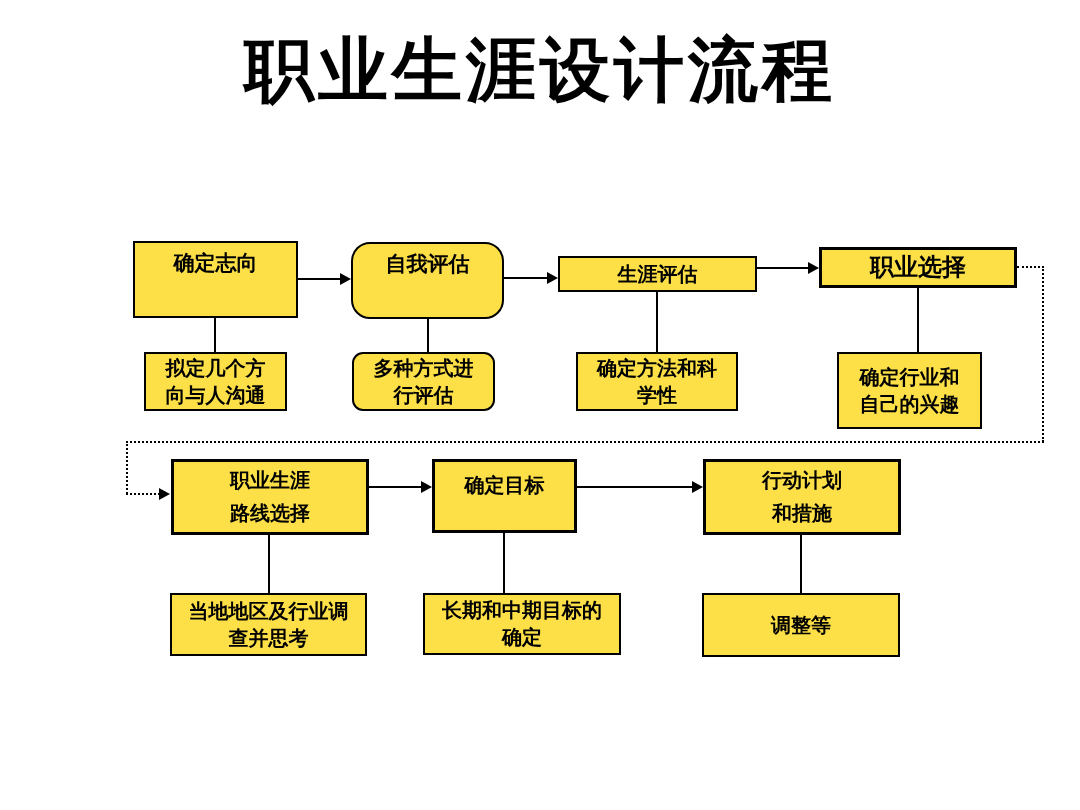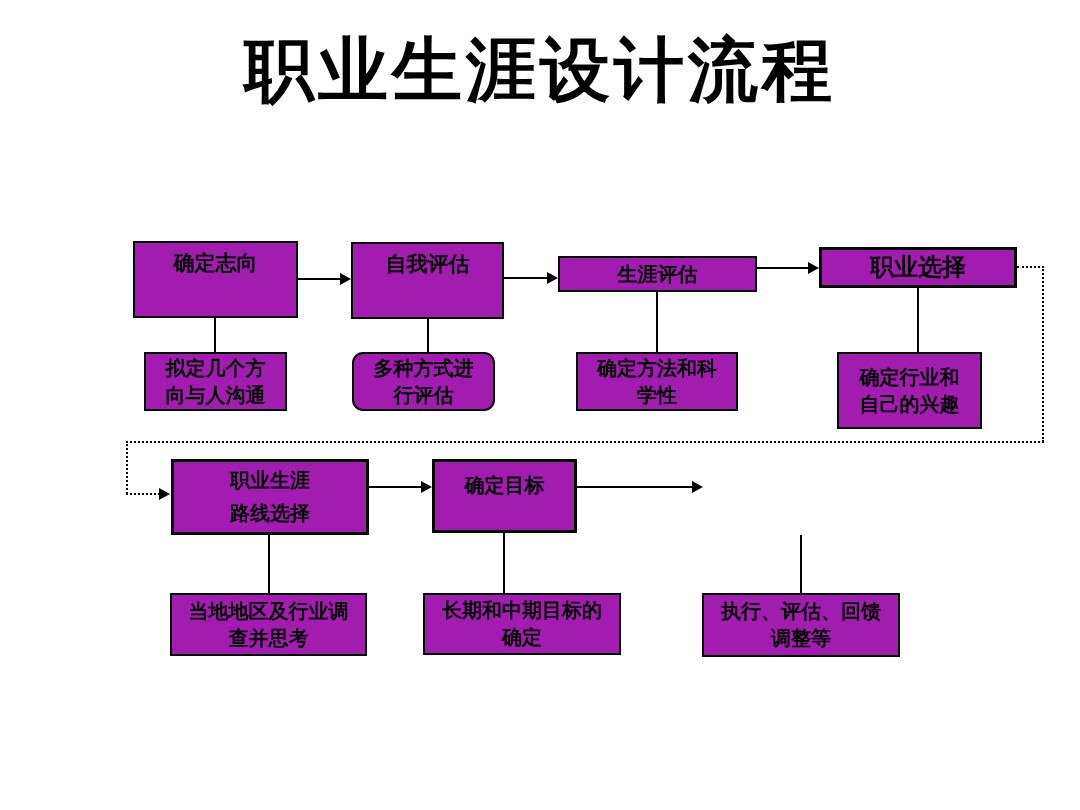--- a/index.html
+++ b/index.html
@@ -26,21 +26,21 @@
     font-size: 70px;
     font-weight: 900;
     letter-spacing: 4px;
     color: #000000;
     white-space: nowrap;
   }
   .box {
     position: absolute;
     box-sizing: border-box;
     border: 2px solid #000000;
-    background: #a21caf;
+    background: #fde047;
     text-align: center;
     font-weight: bold;
     color: #000000;
     font-size: 20px;
     line-height: 27px;
   }
   .box.top-text { padding-top: 7px; }
   .box.center-text {
     display: flex;
     flex-direction: column;
@@ -70,21 +70,21 @@
 <body>
 
 <div class="stage">
 
   <div class="slide-title">职业生涯设计流程</div>
 
   <div class="box top-text" style="left:133px; top:241px; width:165px; height:77px; font-size:21px;">
     <span>确定志向</span>
   </div>
 
-  <div class="box top-text" style="left:351px; top:242px; width:153px; height:77px; font-size:21px;">
+  <div class="box top-text" style="left:351px; top:242px; width:153px; height:77px; font-size:21px;border-radius:19px;">
     <span>自我评估</span>
   </div>
 
   <div class="box center-text" style="left:558px; top:256px; width:199px; height:36px;">
     <span>生涯评估</span>
   </div>
 
   <div class="box center-text thick" style="left:819px; top:247px; width:198px; height:41px; font-size:24px;">
     <span>职业选择</span>
   </div>
@@ -132,33 +132,36 @@
 
   <div class="box spread-text" style="left:171px; top:459px; width:198px; height:76px;">
     <div>职业生涯</div>
     <div>路线选择</div>
   </div>
 
   <div class="box top-text thick" style="left:432px; top:459px; width:145px; height:74px; padding-top:10px;">
     <span>确定目标</span>
   </div>
 
+  <div class="box spread-text" style="left:703px; top:459px; width:198px; height:76px;">
+    <div>行动计划</div>
+    <div>和措施</div>
+  </div>
 
   <div class="box center-text" style="left:170px; top:593px; width:197px; height:63px;">
     <div>当地地区及行业调</div>
     <div>查并思考</div>
   </div>
 
   <div class="box center-text" style="left:423px; top:593px; width:198px; height:62px;">
     <div>长期和中期目标的</div>
     <div>确定</div>
   </div>
 
   <div class="box center-text" style="left:702px; top:593px; width:198px; height:64px;">
-    <div>执行、评估、回馈</div>
     <div>调整等</div>
   </div>
 
   <div class="vline" style="left:268px; top:535px; height:58px;"></div>
   <div class="vline" style="left:503px; top:533px; height:60px;"></div>
   <div class="vline" style="left:800px; top:535px; height:58px;"></div>
 
   <div class="hline" style="left:369px; top:486px; width:54px;"></div>
   <div class="arrowhead-right" style="left:421px; top:481px;"></div>
 

